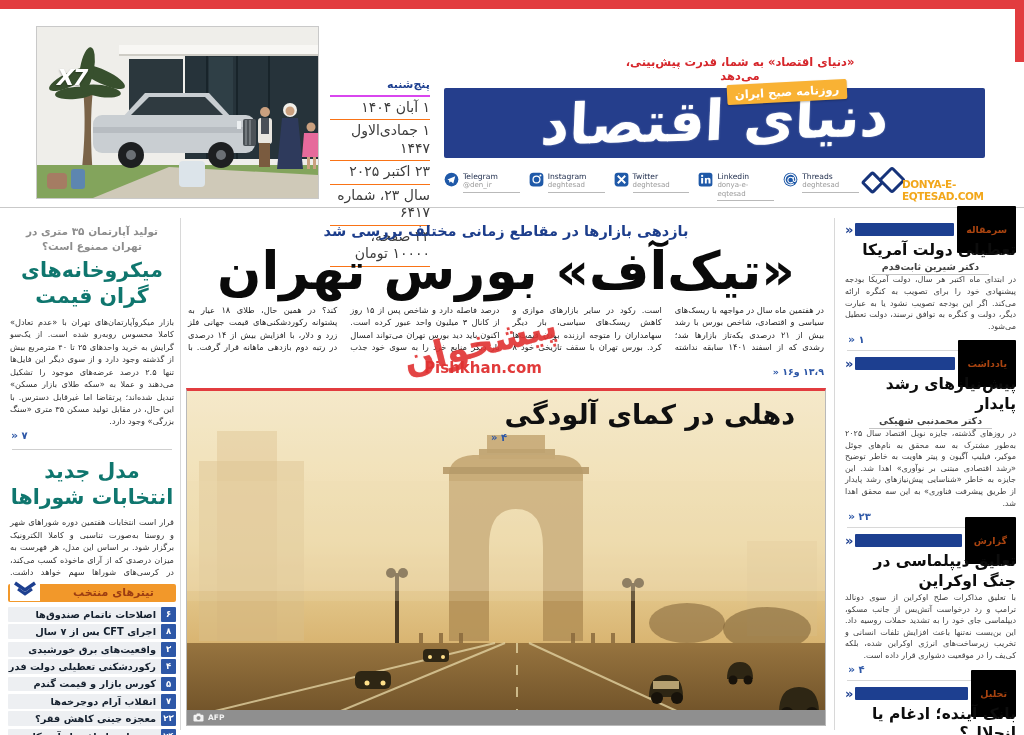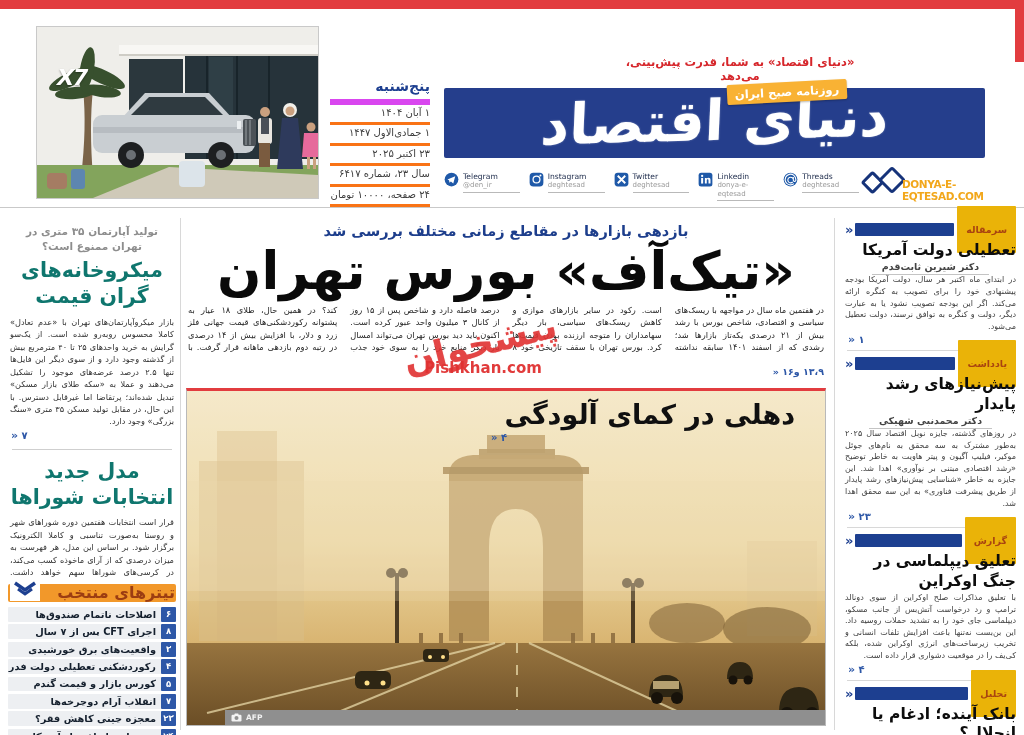--- a/index.html
+++ b/index.html
@@ -9,22 +9,22 @@
 
   
   .topbar { left:0; top:0; width:1024px; height:9px; background:#e23c3f; }
   .topstub { right:0; top:0; width:9px; height:62px; background:#e23c3f; }
 
   
   .ad { left:36px; top:26px; width:283px; height:173px; border:1px solid #c9c9c9; background:#eef0ee; overflow:hidden; }
   .adlogo { position:absolute; left:20px; top:38px; color:#fff; font-weight:bold; font-size:22px; transform:skewX(-12deg); text-shadow:0 1px 2px rgba(0,0,0,.35); letter-spacing:-1px; }
 
   .dates { left:330px; top:76px; width:100px; direction:rtl; text-align:right; }
-  .drow { font-size:10px; color:#3c3c3c; padding:2px 0 3px; border-bottom:3px solid #f97316; line-height:1.25; }
-  .drow.weekday { color:#1d3f90; font-weight:bold; font-size:14px; border-bottom:6px solid #d946ef; }
+  .drow { font-size:14px; color:#3c3c3c; padding:2px 0 3px; border-bottom:1px solid #f97316; line-height:1.25; }
+  .drow.weekday { color:#1d3f90; font-weight:bold; font-size:11px; border-bottom:2px solid #d946ef; }
 
   .masthead { left:444px; top:88px; width:541px; height:70px; background:#253e8c; border-radius:2px; }
   .masthead-word { position:absolute; left:0; top:-14px; width:100%; text-align:center; color:#ffffff; font-weight:bold; font-size:56px; line-height:94px; transform:rotate(-1.5deg) skewX(-4deg); text-shadow:0 0 2px rgba(255,255,255,.4); direction:rtl; }
   .slogan { left:610px; top:55px; width:260px; text-align:center; color:#d6262b; font-weight:bold; font-size:11.5px; direction:rtl; }
   .badge { left:727px; top:82px; width:120px; height:20px; background:#f9b234; color:#fff; font-weight:bold; font-size:11.5px; text-align:center; line-height:20px; transform:rotate(-3deg); border-radius:2px; box-shadow:0 1px 2px rgba(0,0,0,.25); direction:rtl; z-index:4; }
 
   .socials { left:444px; top:172px; width:415px; height:26px; display:flex; gap:9px; }
   .soc { display:flex; gap:4px; align-items:flex-start; width:76px; }
   .soc .txt { border-bottom:1px solid #b9b9b9; flex:1; padding-bottom:2px; }
   .soc .nm { font-size:7.6px; font-weight:normal; color:#1c2a4a; line-height:1.2; }
@@ -42,52 +42,52 @@
   .lc-articles { height:362px; overflow:hidden; }
   .lc-kicker { text-align:center; color:#8d8d8d; font-weight:bold; font-size:10.5px; line-height:1.45; padding:4px 2px 2px; }
   .lc-head { text-align:center; color:#0f766e; font-weight:bold; font-size:20.5px; line-height:1.25; padding:2px 0 6px; }
   .lc-body { text-align:justify; font-size:8.2px; line-height:1.52; color:#333; padding:0 2px; }
   .pgref { text-align:left; direction:rtl; color:#2d57a7; font-weight:bold; font-size:10px; padding:1px 3px 0; }
   .pgref .g { font-size:11px; }
   .lc-sep { border:none; border-top:1px solid #cfcfcf; margin:7px 4px; }
 
   .picks { position:absolute; top:364px; right:0; width:168px; }
   .picks-head { position:relative; background:#f2982a; height:18px; border-radius:2px; margin-bottom:5px; }
-  .picks-title { color:#9c3d12; font-weight:bold; font-size:16px; line-height:18px; padding-right:1px; }
+  .picks-title { color:#9c3d12; font-weight:bold; font-size:11px; line-height:18px; padding-right:22px; }
   .picks-chev { position:absolute; left:2px; top:-7px; width:30px; height:24px; background:#fff; display:flex; align-items:center; justify-content:center; }
   .pick { display:flex; align-items:center; gap:5px; background:#edeff2; height:14.8px; margin-bottom:2.6px; border-radius:1px; }
   .pick .num { width:15px; height:14.8px; background:#2d57a7; color:#fff; font-size:8.5px; font-weight:bold; text-align:center; line-height:14.8px; flex:0 0 15px; border-radius:1px; }
   .pick .lbl { font-size:9.8px; font-weight:bold; color:#15202e; white-space:nowrap; overflow:hidden; }
 
   
   .main { left:186px; top:220px; width:640px; height:168px; direction:rtl; overflow:hidden; }
   .m-kicker { text-align:center; color:#1d3e8c; font-weight:bold; font-size:14.5px; padding-top:3px; }
   .m-head { text-align:center; color:#0a0a0a; font-weight:bold; font-size:52px; line-height:1.25; letter-spacing:-1px; white-space:nowrap; }
   .m-body { column-count:4; column-gap:13px; text-align:justify; font-size:8.3px; line-height:1.5; color:#262626; height:62px; overflow:hidden; padding:0 2px; }
   .m-pages { text-align:right; direction:rtl; color:#2d57a7; font-weight:bold; font-size:9.5px; padding:0 2px; }
 
   
   .photo { left:186px; top:388px; width:640px; height:338px; border:1px solid #b9b9b9; border-top:3px solid #e23c3f; overflow:hidden; background:#ecd9a8; }
   .ph-overlay { position:absolute; top:6px; right:30px; width:310px; direction:rtl; text-align:right; }
   .ph-kicker { color:#2a2a2a; font-weight:bold; font-size:13px; }
   .ph-head { color:#101010; font-weight:bold; font-size:27px; line-height:1.3; }
   .ph-pg { text-align:left; color:#2d57a7; font-weight:bold; font-size:10px; padding-left:6px; }
-  .credit { position:absolute; left:0; bottom:0; width:100%; height:15px; background:#8f8f8f; display:flex; align-items:center; gap:4px; padding:0 6px;margin-left:38px; }
+  .credit { position:absolute; left:0; bottom:0; width:100%; height:15px; background:#8f8f8f; display:flex; align-items:center; gap:4px; padding:0 6px; }
   .credit .ctxt { color:#f2f2f2; font-size:7.5px; font-weight:bold; }
 
   
   .watermark { left:408px; top:322px; width:150px; text-align:center; z-index:9; pointer-events:none; }
   .wm-fa { color:#e03131; font-weight:bold; font-size:36px; transform:rotate(-14deg); direction:rtl; opacity:.9; text-shadow:0 0 1px rgba(224,49,49,.4); }
   .wm-en { color:#e03131; font-weight:bold; font-size:15px; margin-top:-4px; opacity:.95; }
 
   
   .sidebar { right:8px; top:222px; width:171px; direction:rtl; }
   .sec { margin-bottom:4px; }
   .sechead { display:flex; align-items:center; height:15px; margin-bottom:3px; }
-  .sectag { background:#eab308; color:#a94410; font-weight:bold; font-size:9.5px; line-height:15px; padding:16px 9px; border-radius:1px; }
+  .sectag { background:#000000; color:#a94410; font-weight:bold; font-size:9.5px; line-height:15px; padding:16px 9px; border-radius:1px; }
   .secbar { flex:1; background:#1d3f90; height:13px; margin-right:3px; border-radius:1px; }
   .secchev { color:#1d3f90; font-weight:bold; font-size:13px; line-height:13px; padding-right:2px; }
   .sechl { font-weight:bold; font-size:15.5px; color:#0d0d0d; line-height:1.25; padding:1px 0; }
   .secauth { text-align:center; font-weight:bold; font-size:9.5px; color:#444; padding-bottom:2px; }
   .secauth span { border-bottom:1px solid #c4c4c4; padding:0 10px 2px; }
   .secbody { text-align:justify; font-size:8px; line-height:1.45; color:#3d3d3d; }
   .secsep { border:none; border-top:1px solid #d8d8d8; margin:4px 2px 5px; }
 </style>
 </head>
 <body>

